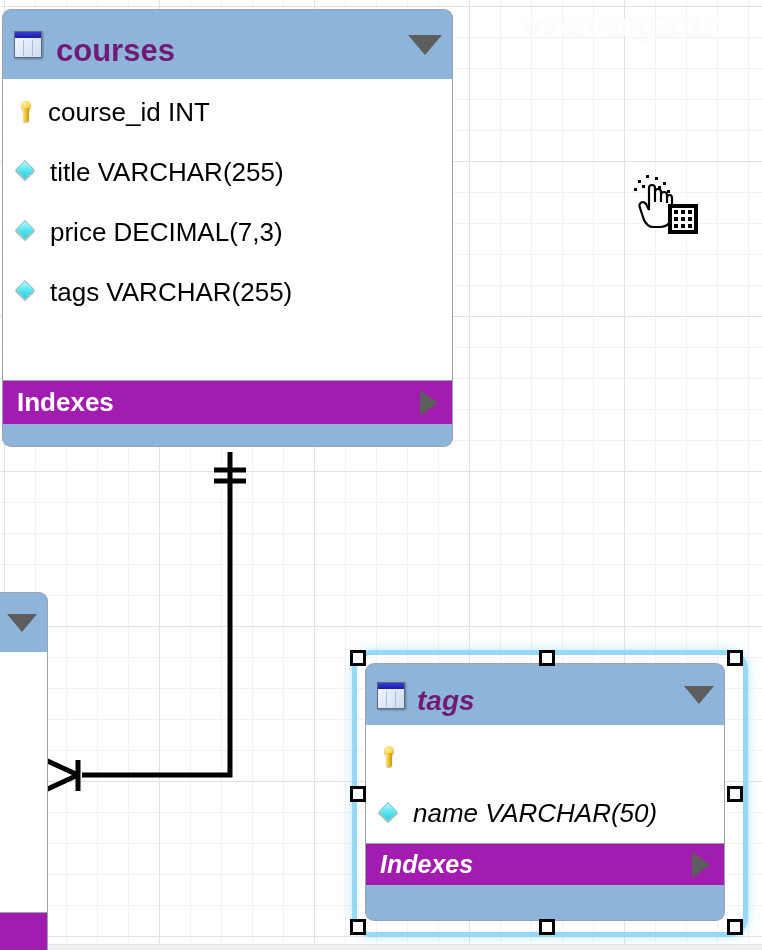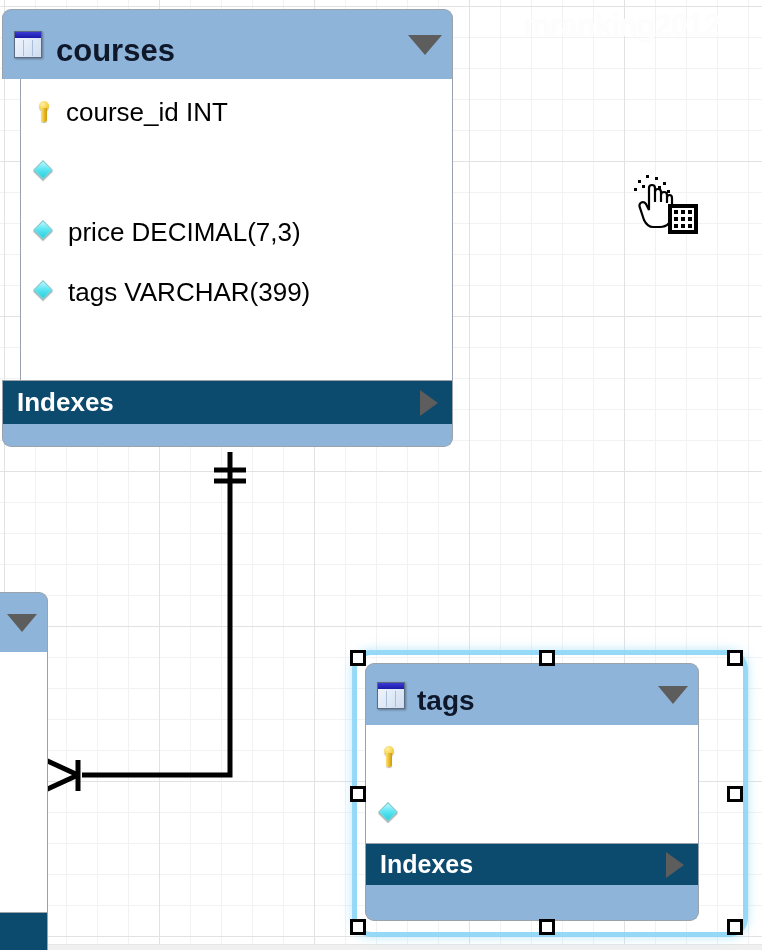--- a/index.html
+++ b/index.html
@@ -59,21 +59,21 @@
   .tbl .hdr .ticon .bar{
     position:absolute;left:3px;top:2px;width:26px;height:6px;
     background:linear-gradient(to bottom,#3b3bd4,#1a1aa8);
   }
   .tbl .hdr .ticon .c1,.tbl .hdr .ticon .c2{
     position:absolute;top:10px;width:1px;height:16px;background:#a9bed8;
   }
   .tbl .hdr .ticon .c1{left:11px;}
   .tbl .hdr .ticon .c2{left:20px;}
   .tbl .hdr .tname{
-    font-weight:bold;color:#0f172a;white-space:nowrap;flex:1 1 auto;margin-top:12px;
+    font-weight:bold;color:#701a75;white-space:nowrap;flex:1 1 auto;margin-top:12px;
   }
   .tbl .hdr .caret{
     width:0;height:0;flex:0 0 auto;
     border-left:17px solid transparent;border-right:17px solid transparent;
     border-top:20px solid #5d5d5d;
   }
   .tbl .cols{
     background:#ffffff;
     border-left:1px solid #9aa3ab;border-right:1px solid #9aa3ab;
     box-sizing:border-box;
@@ -99,21 +99,21 @@
   
   .fi.dia{width:20px;height:20px;}
   .fi.dia i{
     position:absolute;left:1px;top:1px;width:14px;height:14px;display:block;
     background:linear-gradient(135deg,#bdf6ff 0%,#5fe6f2 45%,#23cfe0 100%);
     border:1px solid #76c6c9;box-sizing:border-box;
     transform:rotate(45deg);
     box-shadow:1px 1px 1px rgba(0,0,0,.3);
   }
   .tbl .idx{
-    background:#0c4a6e;
+    background:#a21caf;
     border:1px solid #9aa3ab;border-top:1px solid #9aa3ab;border-bottom:none;
     box-sizing:border-box;
     display:flex;align-items:center;justify-content:space-between;
     padding:0 14px 0 14px;
     gap:44px;
   }
   .tbl .idx .ilabel{color:#ffffff;font-weight:bold;}
   .tbl .idx .itri{
     width:0;height:0;
     border-top:13px solid transparent;border-bottom:13px solid transparent;
@@ -122,28 +122,28 @@
   .tbl .foot{
     background:#8fb4d9;
     border:1px solid #9aa3ab;border-top:none;
     border-radius:0 0 9px 9px;box-sizing:border-box;
   }
 
   
   #t-courses{left:2px;top:9px;width:451px;}
   #t-courses .hdr{height:70px;}
   #t-courses .hdr .tname{font-size:31px;}
-  #t-courses .cols{height:301px;margin-left:18px;}
+  #t-courses .cols{height:301px;}
   #t-courses .col{height:60px;font-size:26px;}
   #t-courses .idx{height:44px;}
   #t-courses .idx .ilabel{font-size:26px;}
   #t-courses .foot{height:23px;}
 
   
-  #t-tags{left:365px;top:663px;width:334px;}
+  #t-tags{left:365px;top:663px;width:360px;font-style:italic;}
   #t-tags .hdr{height:62px;}
   #t-tags .hdr .tname{font-size:28px;}
   #t-tags .hdr .ticon{width:30px;height:28px;flex:0 0 30px;}
   #t-tags .hdr .caret{border-left-width:15px;border-right-width:15px;border-top-width:18px;}
   #t-tags .cols{height:118px;}
   #t-tags .col{height:57px;font-size:26px;}
   #t-tags .idx{height:42px;}
   #t-tags .idx .ilabel{font-size:25px;}
   #t-tags .foot{height:36px;}
   #selglow{
@@ -208,32 +208,33 @@
       <span class="fi key">
           <i class="kh"></i>
           <i class="ks"></i>
         </span>
       <span>course_id INT</span>
     </div>
     <div class="col">
       <span class="fi dia">
           <i></i>
         </span>
+      <span>title VARCHAR(255)</span>
     </div>
     <div class="col">
       <span class="fi dia">
           <i></i>
         </span>
       <span>price DECIMAL(7,3)</span>
     </div>
     <div class="col">
       <span class="fi dia">
           <i></i>
         </span>
-      <span>tags VARCHAR(399)</span>
+      <span>tags VARCHAR(255)</span>
     </div>
   </div>
   <div class="idx">
     <span class="ilabel">Indexes</span>
     <span class="itri"></span>
   </div>
   <div class="foot"></div>
 </div>
 
 <div class="tbl" id="t-left">
@@ -281,20 +282,21 @@
     <div class="col">
       <span class="fi key">
           <i class="kh"></i>
           <i class="ks"></i>
         </span>
     </div>
     <div class="col">
       <span class="fi dia">
           <i></i>
         </span>
+      <span>name VARCHAR(50)</span>
     </div>
   </div>
   <div class="idx">
     <span class="ilabel">Indexes</span>
     <span class="itri"></span>
   </div>
   <div class="foot"></div>
 </div>
 
 <div class="handle" style="left:350px;top:650px;"></div>

